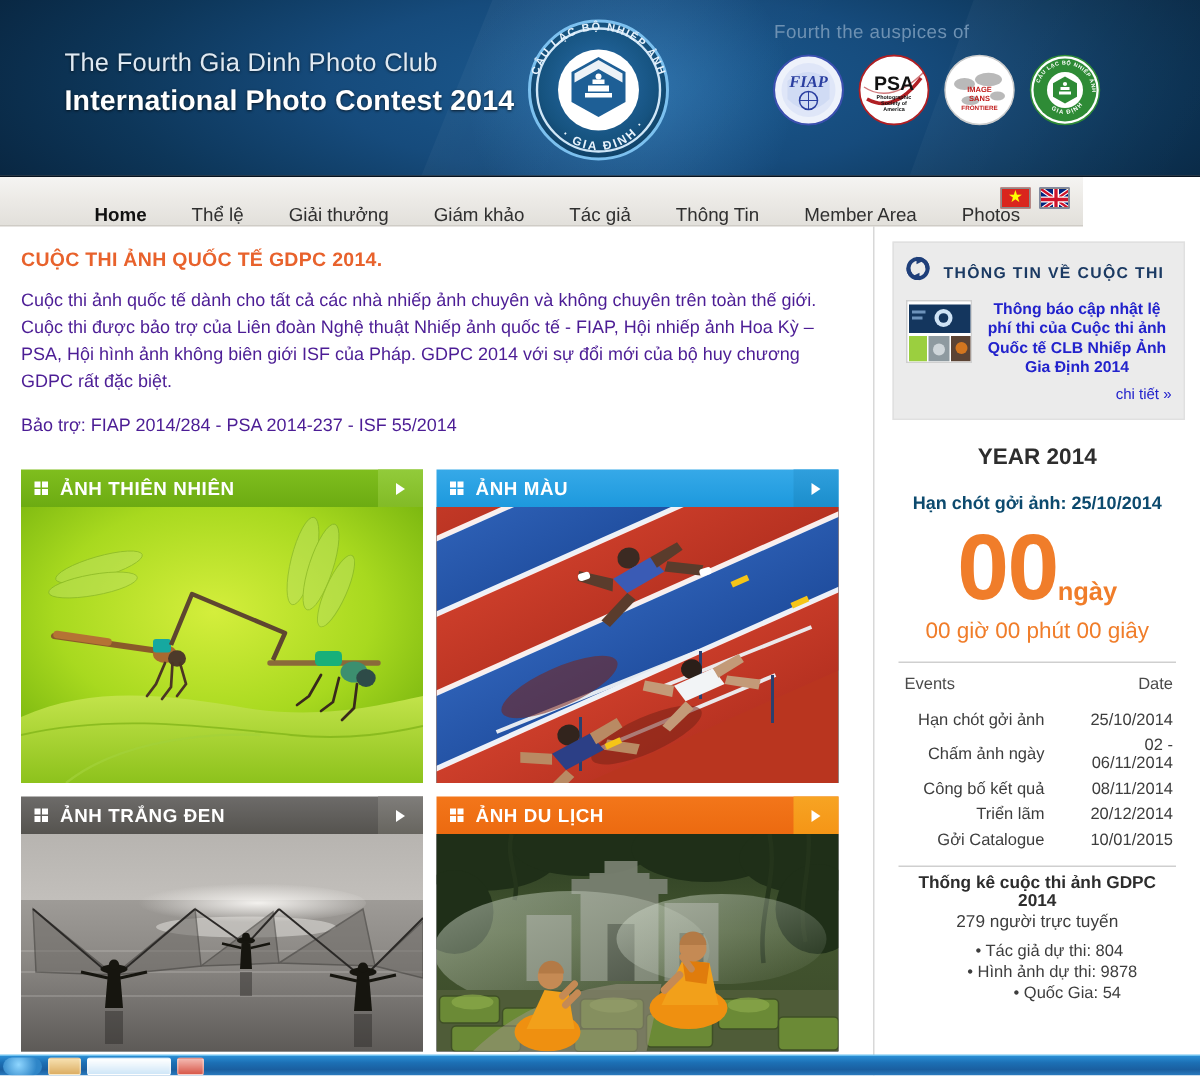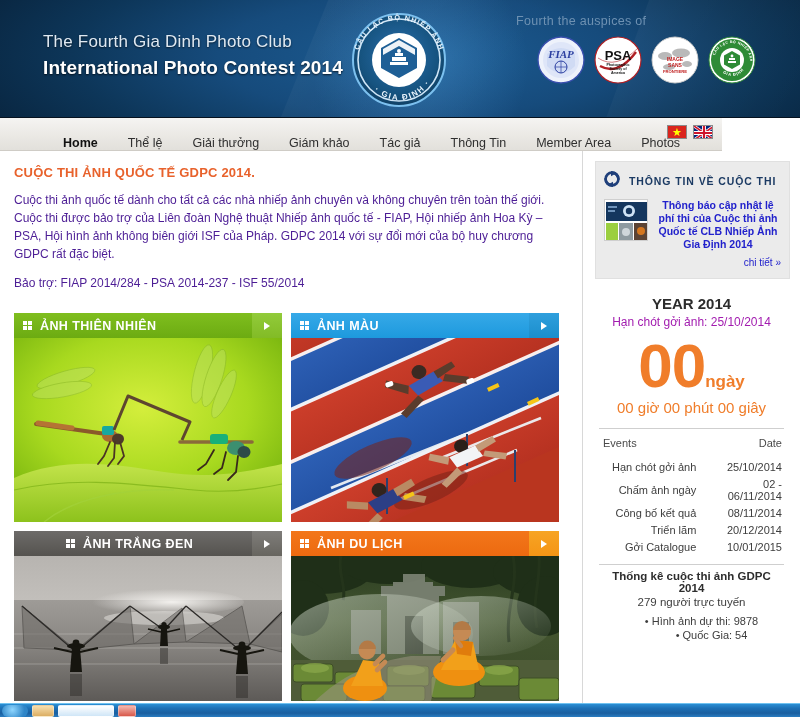--- a/index.html
+++ b/index.html
@@ -43,21 +43,21 @@
     font-size:19px; color:#ffffff; font-weight:bold; margin-top:5px; letter-spacing:.1px;
     text-shadow:0 1px 2px rgba(0,0,0,.7);
   }
 
   
   .main-logo { position:absolute; left:343px; top:10px; width:112px; height:100px; z-index:5; }
   .auspices {
     position:absolute; left:516px; top:14px; font-size:12.5px; color:#6e91b2;
     letter-spacing:.3px; z-index:5;
   }
-  .spons { position:absolute; left:537px; top:36px; display:flex; gap:9px; z-index:5; }
+  .spons { position:absolute; left:515px; top:36px; display:flex; gap:9px; z-index:5; }
   .spons .badge { width:48px; height:48px; border-radius:50%; position:relative; overflow:hidden; }
 
   
   .nav {
     position:relative; width:722px; height:33px;
     background: linear-gradient(180deg,#f5f4f2 0%,#eceae6 48%,#e2e0db 100%);
     border-bottom:1px solid #cfccc6;
     display:flex; align-items:flex-end;
   }
   .nav-items { display:flex; align-items:center; margin-left:48px; }
@@ -116,21 +116,21 @@
     border-top:4px solid transparent;border-bottom:4px solid transparent;
   }
   .cat-photo { width:268px; height:184px; position:relative; overflow:hidden; background:#222; }
   .cat-photo.small { height:145px; }
 
   
   .h-blue   { background: linear-gradient(180deg,#36a9e8 0%,#1d99dd 100%); }
   .h-blue .cat-arrow { background: linear-gradient(180deg,#2f9fdd 0%,#1b8ecc 100%); }
   .h-green  { background: linear-gradient(180deg,#7fbe1e 0%,#6cab12 100%); }
   .h-green .cat-arrow { background: linear-gradient(180deg,#92cb3a 0%,#82bb26 100%); }
-  .h-gray   { background: linear-gradient(180deg,#6d6b69 0%,#55534f 100%); padding-left: 43px; }
+  .h-gray   { background: linear-gradient(180deg,#6d6b69 0%,#55534f 100%); }
   .h-gray .cat-arrow { background: linear-gradient(180deg,#7f7d7a 0%,#67655f 100%); }
   .h-orange { background: linear-gradient(180deg,#f3761a 0%,#ec6a10 100%); }
   .h-orange .cat-arrow { background: linear-gradient(180deg,#f7a423 0%,#f59516 100%); }
 
   
   .sb-pad { padding:10px 10px 0 12px; }
   .info-box {
     background:#ebebeb; border:1px solid #e0e0e0; padding:9px 8px 10px 8px;
   }
   .info-head { display:flex; align-items:center; gap:9px; margin-bottom:8px; }
@@ -142,21 +142,21 @@
     width:44px; height:42px; flex:0 0 44px; background:#fff; border:1px solid #cfcfcf;
     position:relative; overflow:hidden;
   }
   .news-title {
     font-size:10.5px; line-height:13px; color:#2222cc; font-weight:bold; text-align:center; flex:1;
   }
   .news-more { text-align:right; font-size:10px; color:#2222cc; margin-top:6px; }
 
   .cd { text-align:center; padding:16px 6px 0 6px; }
   .cd-year { font-size:15px; font-weight:bold; color:#2d2d2d; }
-  .cd-dl { font-size:12px; font-weight:normal; color:#a21caf; margin-top:3px; }
+  .cd-dl { font-size:12px; font-weight:bold; color:#0c4a6e; margin-top:15px; }
   .cd-big {
     color:#f07d2a; font-weight:bold; line-height:1; margin-top:6px;
     display:flex; align-items:flex-end; justify-content:center;
   }
   .cd-num { font-size:62px; letter-spacing:-1px; }
   .cd-unit { font-size:17px; font-weight:bold; padding-bottom:7px; }
   .cd-sub { color:#f07d2a; font-size:15px; margin-top:2px; }
 
   .evt { margin:12px 16px 0 16px; border-top:1px solid #cfcfcf; padding-top:8px; }
   .evt table { width:100%; border-collapse:collapse; }
@@ -790,20 +790,21 @@
               <td class="c2">10/01/2015</td>
             </tr>
           </tbody>
         </table>
       </div>
 
       <div class="stats">
         <div class="t">Thống kê cuộc thi ảnh GDPC 2014</div>
         <div class="online">279 người trực tuyến</div>
         <ul>
+          <li class="i1">Tác giả dự thi: 804</li>
           <li class="i2">Hình ảnh dự thi: 9878</li>
           <li class="i3">Quốc Gia: 54</li>
         </ul>
       </div>
 
     </div>
   </div>
 
   <div class="taskbar">
     <div class="tb-start"></div>

